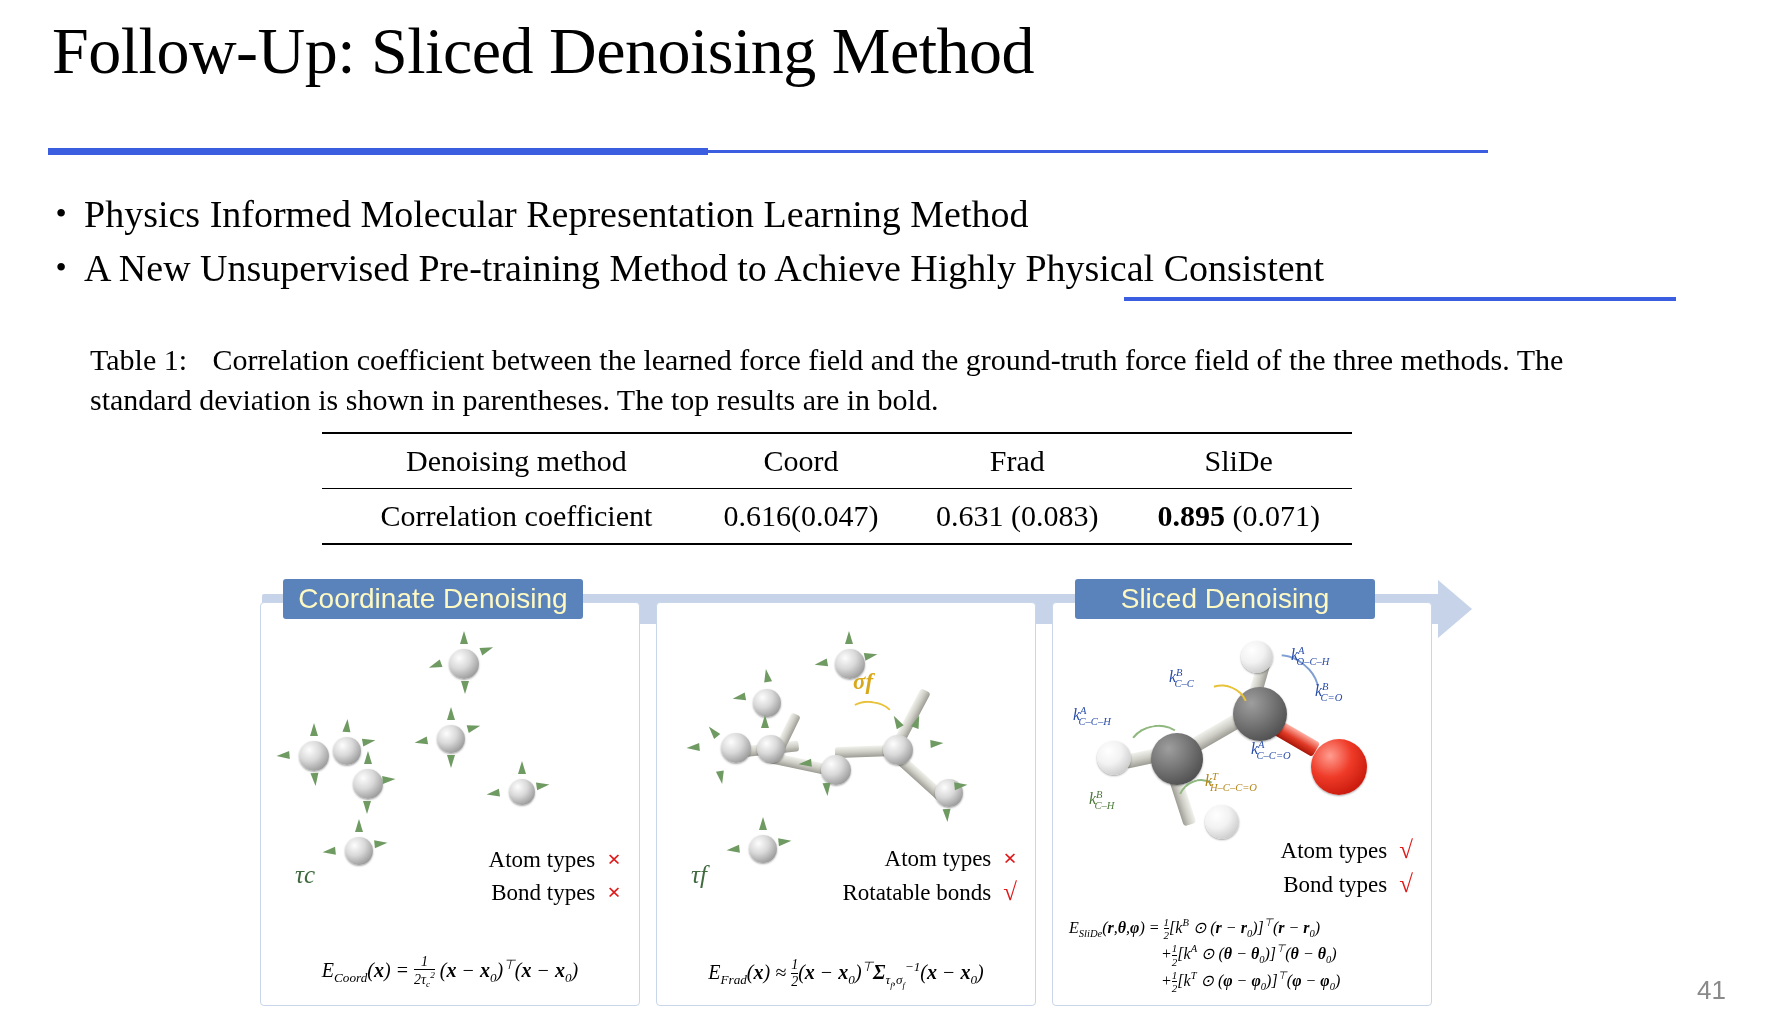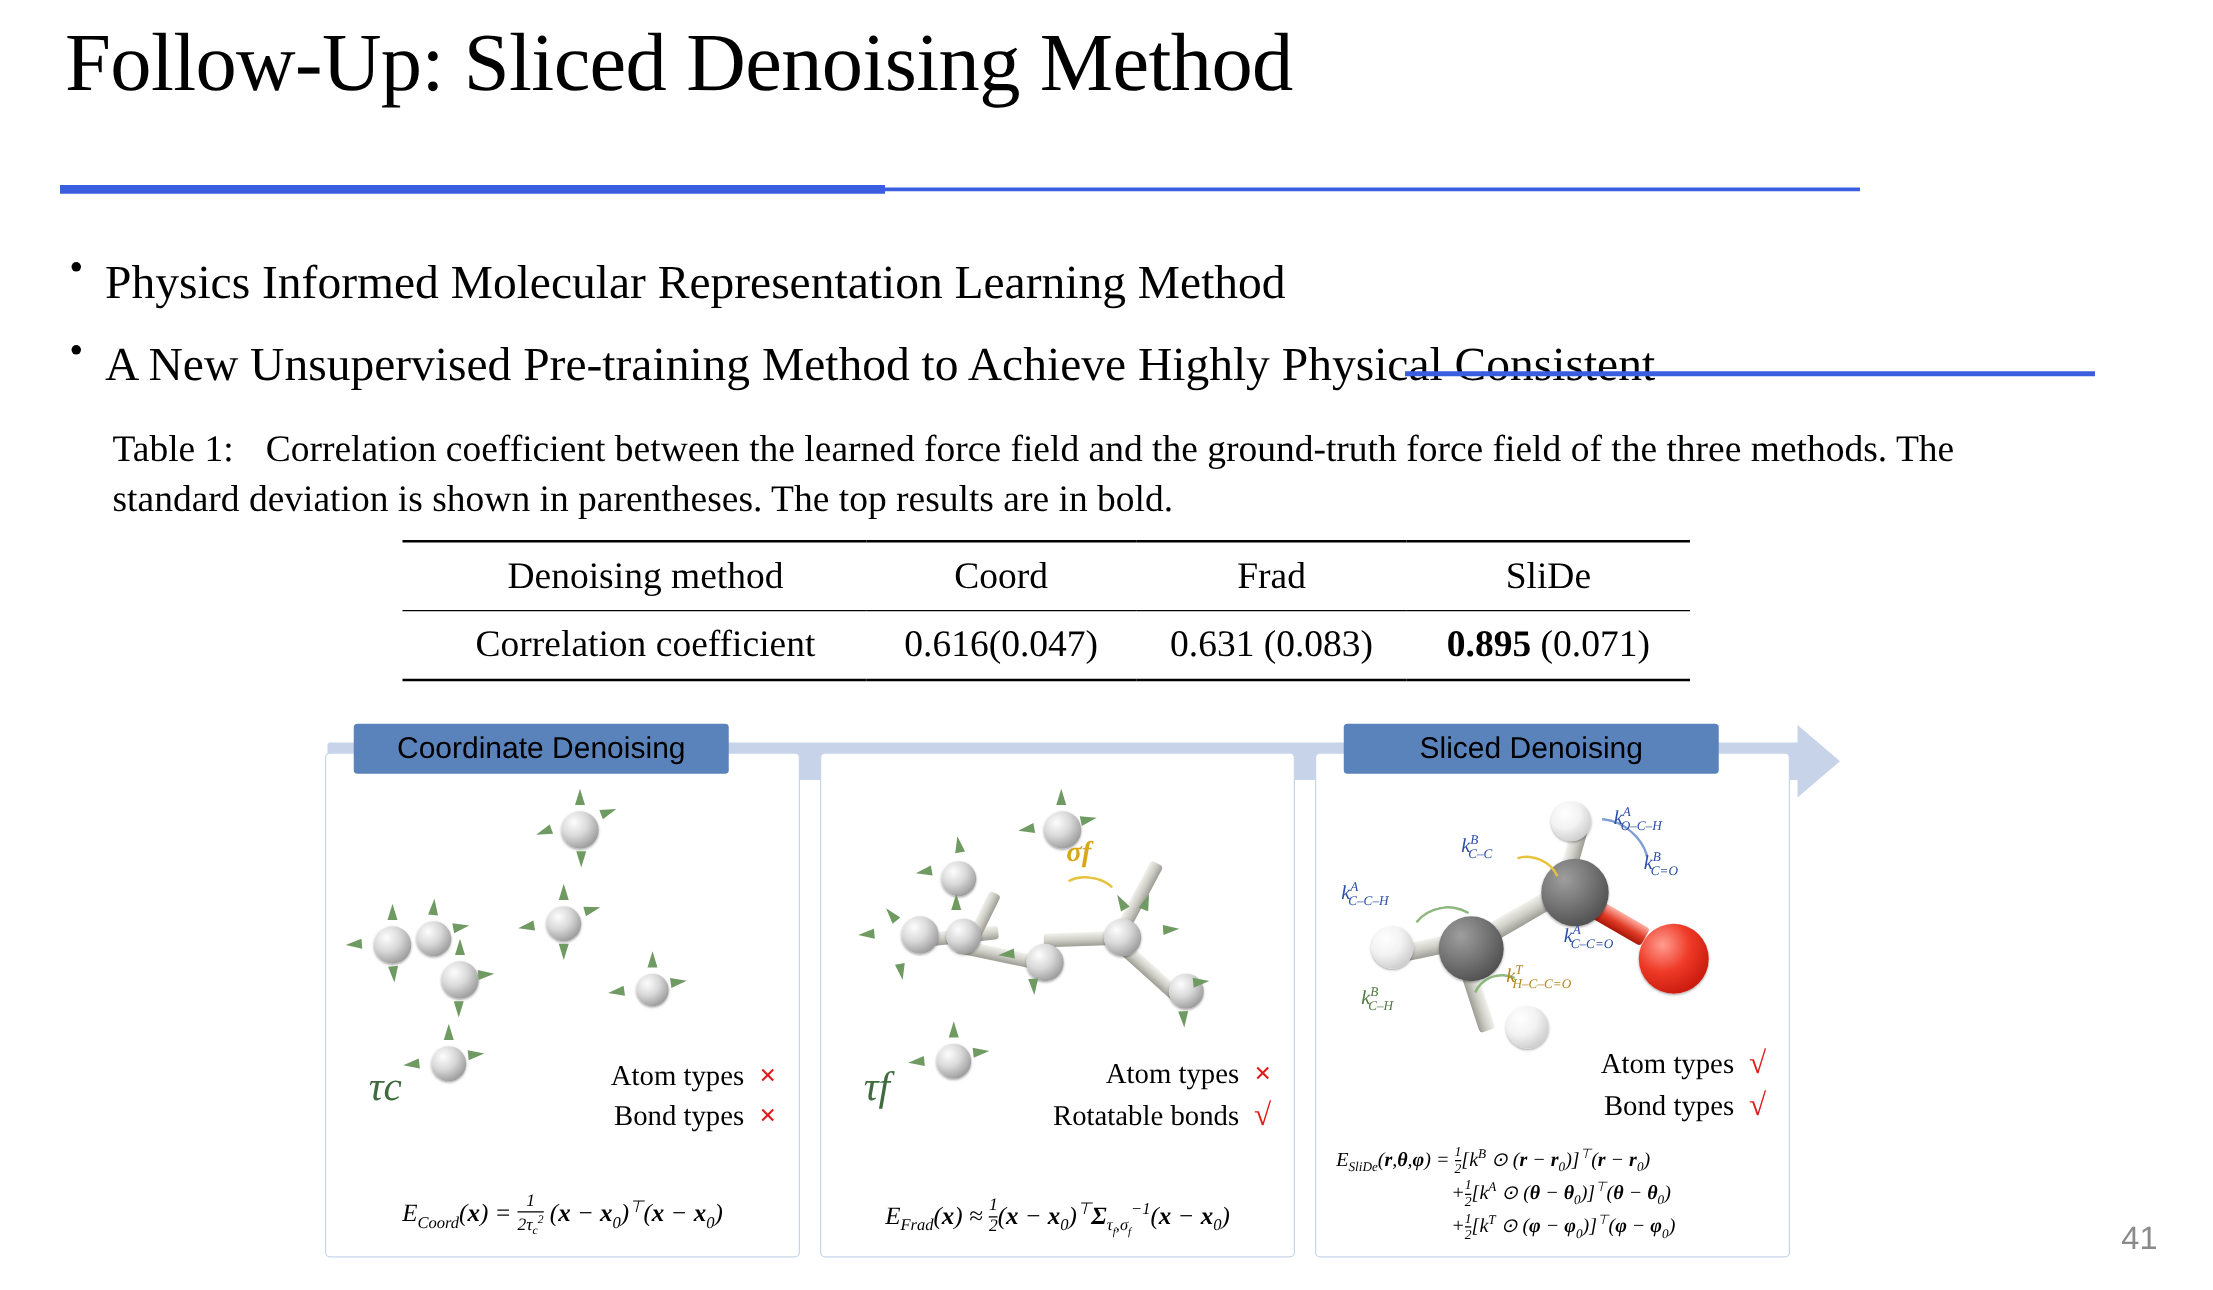--- a/index.html
+++ b/index.html
@@ -58,21 +58,21 @@
     font-size: 38px;
     line-height: 1.42;
   }
   .bullet-dot {
     width: 46px;
     flex: 0 0 46px;
     text-align: center;
     font-size: 32px;
     line-height: 1.6;
   }
-  .bullet-text { flex: 1 1 auto; position: relative; margin-top: 12px; }
+  .bullet-text { flex: 1 1 auto; position: relative; }
   .underline-blue {
     position: absolute;
     left: 1124px;
     top: 297px;
     width: 552px;
     height: 4px;
     background: #3b5ee0;
   }
 
   
@@ -153,22 +153,22 @@
   .panel.p2 { left: 404px; }
   .panel.p3 { left: 800px; }
 
   .panel-tab {
     position: absolute;
     top: -24px;
     left: 22px;
     width: 300px;
     height: 40px;
     background: #5b83bb;
-    color: #000000;
-    font-size: 24px;
+    color: #fef9c3;
+    font-size: 28px;
     display: flex;
     align-items: center;
     justify-content: center;
     border-radius: 3px;
     font-family: "Liberation Sans", sans-serif;
   }
 
   .mol-area {
     position: absolute;
     left: 0; top: 26px;
@@ -185,21 +185,21 @@
     line-height: 1.34;
   }
   .legend .row { display: flex; justify-content: flex-end; gap: 12px; align-items: baseline; }
   .legend .mark-x { color: #e01b1b; font-weight: bold; font-size: 24px; }
   .legend .mark-v { color: #e01b1b; font-size: 25px; }
 
   .tau {
     position: absolute;
     bottom: 116px;
     left: 34px;
-    font-size: 33px;
+    font-size: 25px;
     font-style: italic;
     color: #3f6b3f;
     font-family: "Liberation Serif", serif;
   }
 
   .formula {
     position: absolute;
     left: 8px;
     bottom: 14px;
     width: 362px;

